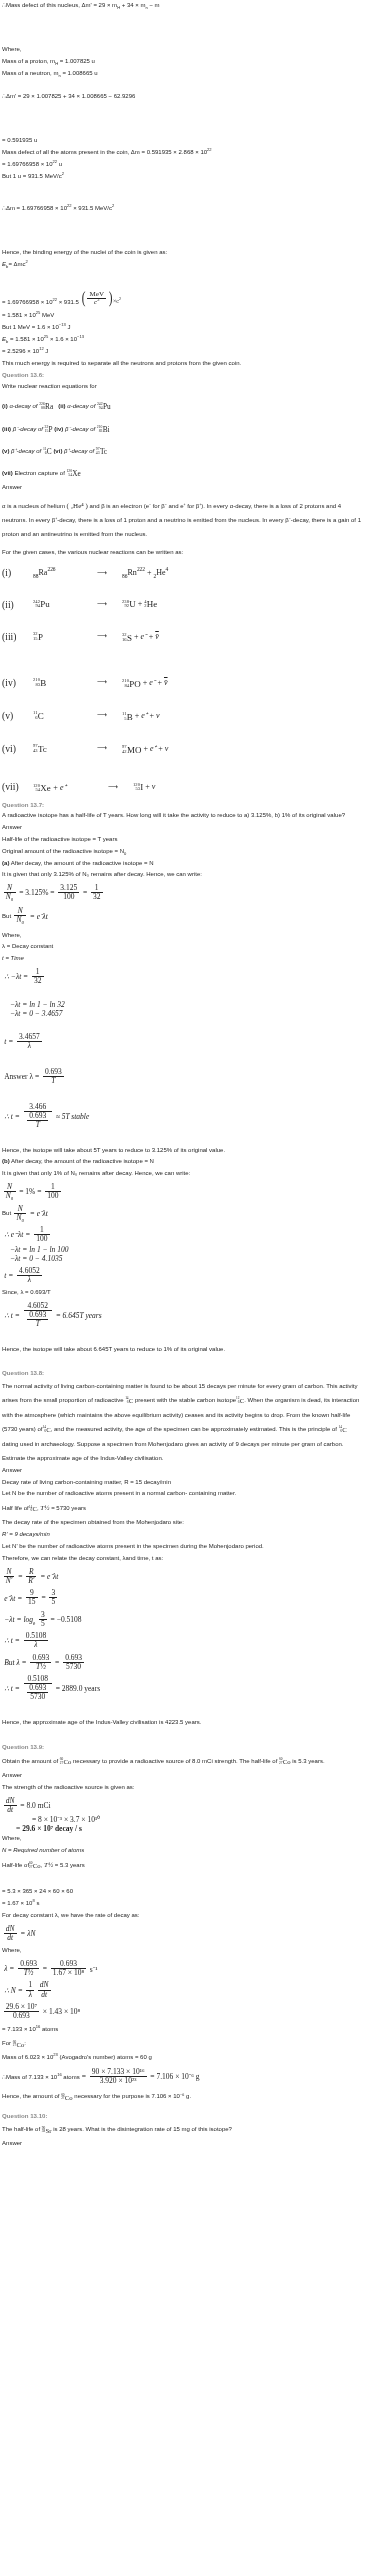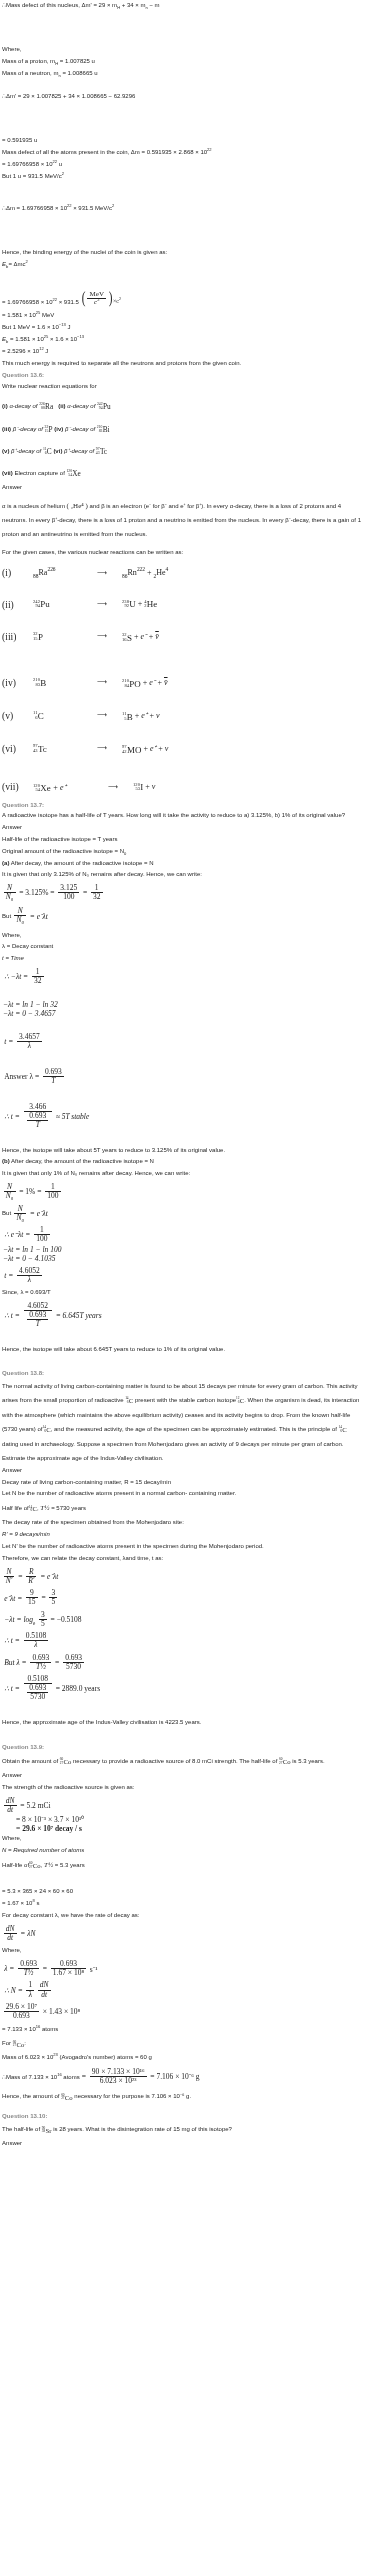--- a/index.html
+++ b/index.html
@@ -45,21 +45,21 @@
   }
   i, .it { font-style: italic; }
   sup { font-size: 0.68em; vertical-align: super; line-height: 0; }
   sub { font-size: 0.68em; vertical-align: sub; line-height: 0; }
 
   
   .math {
     font-family: "Liberation Serif", serif;
     font-size: 7.5px;
     color: #1d1d1d;
-    padding-left: 3px;
+    padding-left: 10px;
     display: block;
     line-height: 1.15;
   }
 
   
   .nuc {
     display: inline-block;
     vertical-align: -0.05em;
     font-family: "Liberation Serif", serif;
     white-space: nowrap;
@@ -497,23 +497,23 @@
   <div class="para" style="line-height:16px">
     <span>Obtain the amount of </span><span class="nuc small"><span class="idx"><span>60</span><span>27</span></span><span class="sym">Co</span></span><span> necessary to provide a radioactive source of 8.0 mCi strength. The half-life of </span><span class="nuc small"><span class="idx"><span>60</span><span>27</span></span><span class="sym">Co</span></span><span> is 5.3 years.</span>
   </div>
   <div class="line">Answer</div>
   <div class="line">The strength of the radioactive source is given as:</div>
   <div class="eqrow" style="margin:3.2px 0 2.1px 0">
     <span class="frac">
         <span class="num"><i>dN</i></span>
         <span class="den"><i>dt</i></span>
       </span>
-    <span class="op">= 5.2 mCi</span>
-  </div>
-  <div class="math" style="padding-left:16px">= 8 × 10⁻³ × 3.7 × 10¹⁰</div>
+    <span class="op">= 8.0 mCi</span>
+  </div>
+  <div class="math" style="padding-left:32px">= 8 × 10⁻³ × 3.7 × 10¹⁰</div>
   <div class="math" style="padding-left:16px;font-weight:bold">= 29.6 × 10⁷  decay / s</div>
   <div class="line">Where,</div>
   <div class="line"><i>N = Required number of atoms</i></div>
   <div class="line" style="line-height:17px">
     <span>Half-life of</span><span class="nuc small"><span class="idx"><span>60</span><span>27</span></span><span class="sym">Co</span></span>,&nbsp;<i style="font-family:'Liberation Serif',serif;font-size:7px">T½</i> <span>= 5.3 years</span>
   </div>
   <div class="gap-md"></div>
   <div class="line">= 5.3 × 365 × 24 × 60 × 60</div>
   <div class="line">
     <span>= 1.67 × 10</span><sup>8</sup><span> s</span>
@@ -565,21 +565,21 @@
     <span>For </span><span class="nuc small"><span class="idx"><span>60</span><span>27</span></span><span class="sym">Co</span></span><span>:</span>
   </div>
   <div class="line">
     <span>Mass of 6.023 × 10</span><sup>23</sup><span> (Avogadro's number) atoms = 60 g</span>
   </div>
   <div class="eqrow" style="margin:4.3px 0 4.3px 0">
     <span style="font-family:'Liberation Sans',sans-serif;font-size:6px"><span>∴Mass of 7.133 × 10</span><sup>16</sup><span> atoms</span></span>
     <span class="op">=</span>
     <span class="frac">
         <span class="num">90 × 7.133 × 10¹⁶</span>
-        <span class="den">6.023 × 10²³</span>
+        <span class="den">3.920 × 10²³</span>
       </span>
     <span class="op">= 7.106 × 10⁻⁶ g</span>
   </div>
   <div class="line" style="line-height:15px">
     <span>Hence, the amount of </span><span class="nuc small"><span class="idx"><span>60</span><span>27</span></span><span class="sym">Co</span></span><span> necessary for the purpose is 7.106 × 10⁻⁶ g.</span>
   </div>
   <div class="gap-sm"></div>
 
   <div class="qhead">Question 13.10:</div>
   <div class="line" style="line-height:15px">

